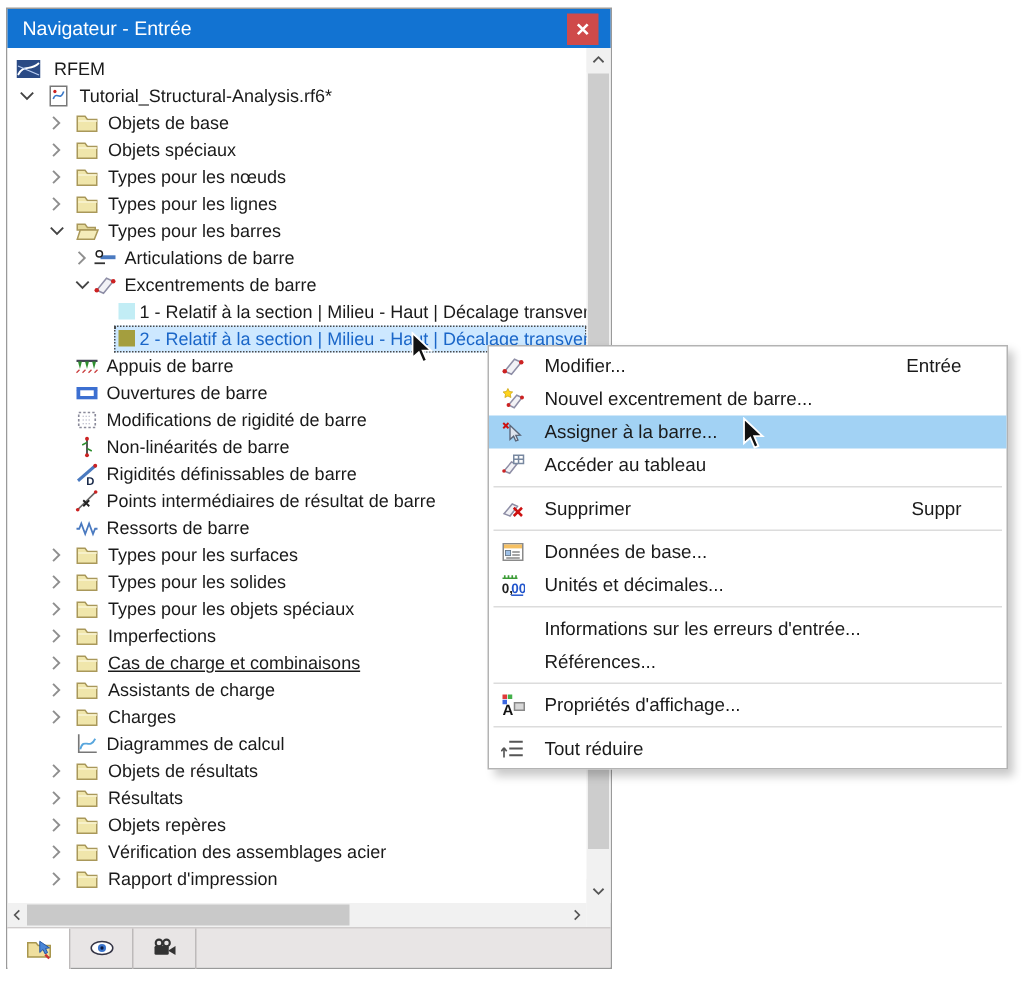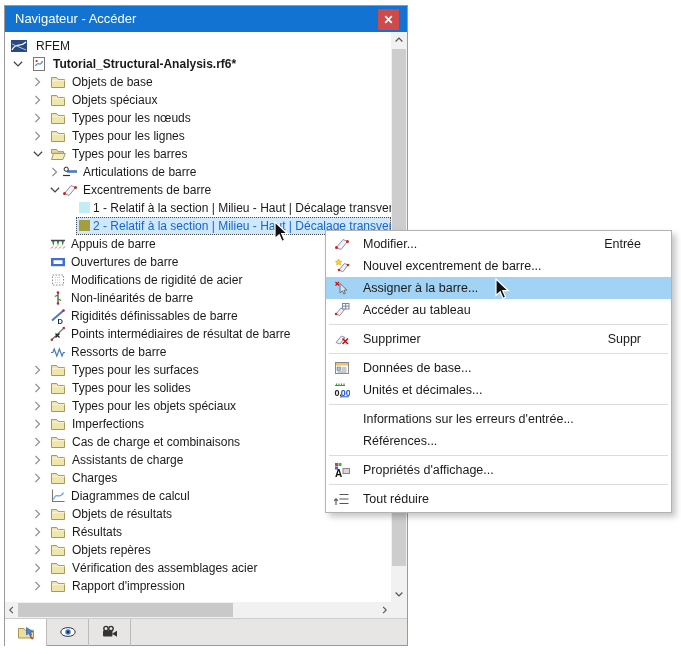--- a/index.html
+++ b/index.html
@@ -18,21 +18,21 @@
 
   
   .tree{position:absolute;left:0;top:26px;width:402px;height:570px;background:#fff;overflow:hidden;}
   .rows{position:absolute;left:0;top:5px;right:16px;bottom:0;overflow:hidden;}
   .trow{position:relative;height:18px;white-space:nowrap;font-size:12px;color:#1a1a1a;}
   .trow .chev{position:absolute;top:3px;width:12px;height:12px;}
   .trow .chev svg{display:block;}
   .trow .ticon{position:absolute;top:1px;width:16px;height:16px;}
   .trow .chip{position:absolute;top:3px;width:11px;height:11px;}
   .trow .tlabel{position:absolute;top:0;line-height:18px;}
-  .trow.bold .tlabel{font-weight:bold;text-align:right;}
+  .trow.bold .tlabel{font-weight:normal;text-align:right;}
   .selbg{position:absolute;top:0;bottom:0;right:0;background:var(--c-selbg,#cde8ff);
          border:1px dotted #4a4a4a;box-sizing:border-box;}
   .trow.selected .tlabel{color:var(--c-seltx,#1a66c8);}
   .trow .chip,.trow .ticon,.trow .tlabel,.trow .chev{z-index:2;}
 
   
   .vscroll{position:absolute;right:0;top:0;width:16px;height:570px;background:#f1f1f1;}
   .vthumb{position:absolute;left:1px;right:1px;top:17px;height:517px;background:#cdcdcd;}
   .sbtn{position:absolute;width:16px;height:16px;background:#f1f1f1;}
   .sbtn svg{display:block;margin:2px auto;}
@@ -61,21 +61,21 @@
   
   .cursor{position:absolute;z-index:20;}
 </style>
 </head>
 <body>
 
 <div class="page">
 
   <div class="panel">
     <div class="titlebar">
-      <span class="title">Navigateur - Accéder</span>
+      <span class="title">Navigateur - Entrée</span>
       <button class="closebtn">
         <span><svg width="15" height="15" viewBox="0 0 16 16">
               <path d="M4.5 4.5 L11.5 11.5 M11.5 4.5 L4.5 11.5" stroke="#fff" stroke-width="1.9"></path>
             </svg></span>
       </button>
     </div>
 
     <div class="tree">
       <div class="rows" id="tree-rows">
           <div class="trow">
@@ -215,21 +215,21 @@
                   <rect x="12.5" y="6" width="2.5" height="4"></rect>
                 </g>
               </svg></span>
             <span class="tlabel" style="left: 66px;">Ouvertures de barre</span>
           </div>
           <div class="trow">
             <span class="ticon" style="left: 45px;"><svg width="16" height="16" viewBox="0 0 16 16">
                 <rect x="2.5" y="3" width="11" height="10" fill="none" stroke="#8a8a9a" stroke-width="1.1" stroke-dasharray="1.6 1.4"></rect>
                 <path d="M5 5.5 h6 M5 8 h6 M5 10.5 h6" stroke="#b5b5c5" stroke-width=".8" stroke-dasharray="1 1"></path>
               </svg></span>
-            <span class="tlabel" style="left: 66px;">Modifications de rigidité de acier</span>
+            <span class="tlabel" style="left: 66px;">Modifications de rigidité de barre</span>
           </div>
           <div class="trow">
             <span class="ticon" style="left: 45px;"><svg width="16" height="16" viewBox="0 0 16 16">
                 <line x1="8" y1="2" x2="8" y2="14" stroke="#333" stroke-width="1.1"></line>
                 <path d="M8 5 l-3.2 1.6 M8 9 l3.2 1.6" stroke="#2f8f2f" stroke-width="1.1"></path>
                 <circle cx="8" cy="2.5" r="1.3" fill="#cc2222"></circle>
                 <circle cx="8" cy="13.5" r="1.3" fill="#cc2222"></circle>
               </svg></span>
             <span class="tlabel" style="left: 66px;">Non-linéarités de barre</span>
           </div>
@@ -307,21 +307,21 @@
           <div class="trow">
             <span class="chev" style="left: 27px;">
               <svg width="12" height="12" viewBox="0 0 16 16">
                 <path d="M4.5 2.5 L10 8 L4.5 13.5" fill="none" stroke="#8f8f8f" stroke-width="1.7"></path>
               </svg>
             </span>
             <span class="ticon" style="left: 45px;"><svg width="16" height="16" viewBox="0 0 16 16">
                 <path d="M1.5 3.5 h5.2 l1.6 2.1 h6.2 V13.5 H1.5 Z" fill="#f0e6ab" stroke="#a9985a"></path>
                 <path d="M2.2 6.6 h12.4" stroke="#faf4d4" stroke-width="1"></path>
               </svg></span>
-            <span class="tlabel" style="left: 67px;">Cas de charge et combinaisons</span>
+            <span class="tlabel" style="left: 67px; text-decoration: underline;">Cas de charge et combinaisons</span>
           </div>
           <div class="trow">
             <span class="chev" style="left: 27px;">
               <svg width="12" height="12" viewBox="0 0 16 16">
                 <path d="M4.5 2.5 L10 8 L4.5 13.5" fill="none" stroke="#8f8f8f" stroke-width="1.7"></path>
               </svg>
             </span>
             <span class="ticon" style="left: 45px;"><svg width="16" height="16" viewBox="0 0 16 16">
                 <path d="M1.5 3.5 h5.2 l1.6 2.1 h6.2 V13.5 H1.5 Z" fill="#f0e6ab" stroke="#a9985a"></path>
                 <path d="M2.2 6.6 h12.4" stroke="#faf4d4" stroke-width="1"></path>

